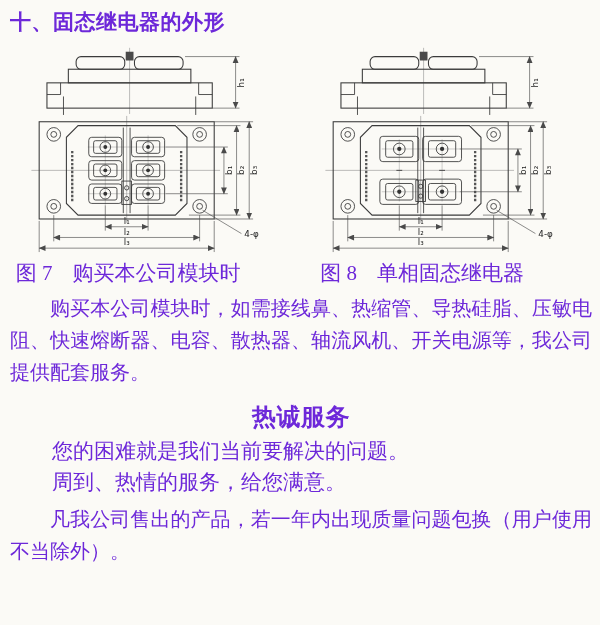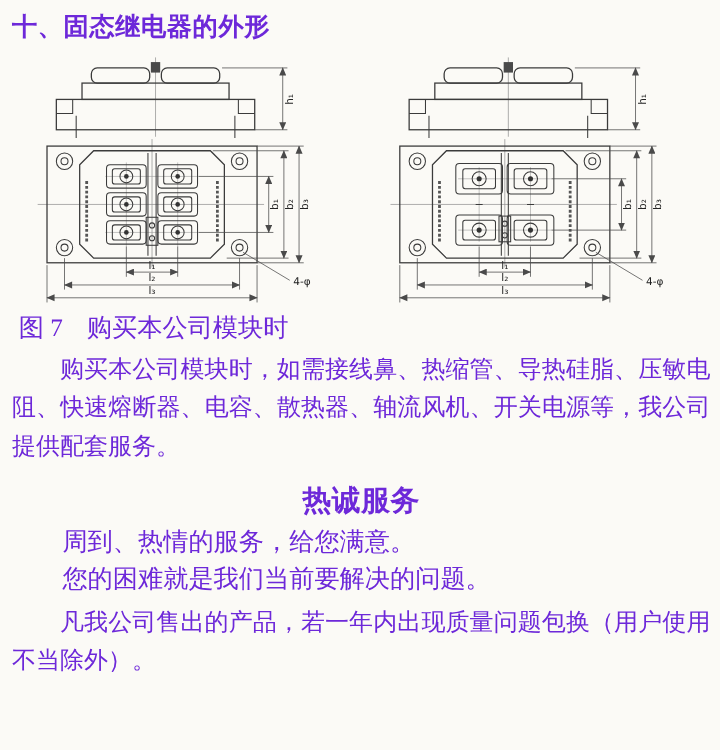--- a/index.html
+++ b/index.html
@@ -257,24 +257,28 @@
         <line class="ext" x1="30" y1="188" x2="30" y2="220"></line>
         <line class="ext" x1="210" y1="188" x2="210" y2="220"></line>
         <line class="dim" x1="30" y1="216" x2="210" y2="216" marker-start="url(#a8s)" marker-end="url(#a8e)"></line>
         <text x="120" y="191" text-anchor="middle">l₁</text>
         <text x="120" y="202" text-anchor="middle">l₂</text>
         <text x="120" y="213" text-anchor="middle">l₃</text>
 
         <line class="ext" x1="198" y1="177" x2="238" y2="201"></line>
         <text x="241" y="205" font-size="10">4-φ</text>
       </svg>
+      <div class="caption">
+        <span>图 8</span>
+        <span>单相固态继电器</span>
+      </div>
     </div>
   </div>
 
   <p class="para">购买本公司模块时，如需接线鼻、热缩管、导热硅脂、压敏电阻、快速熔断器、电容、散热器、轴流风机、开关电源等，我公司提供配套服务。</p>
 
   <div class="section-h">热诚服务</div>
+  <div class="service-line">您的困难就是我们当前要解决的问题。</div>
   <div class="service-line">周到、热情的服务，给您满意。</div>
-  <div class="service-line">您的困难就是我们当前要解决的问题。</div>
 
   <p class="para">凡我公司售出的产品，若一年内出现质量问题包换（用户使用不当除外）。</p>
 
 </div>
 
 </body></html>

